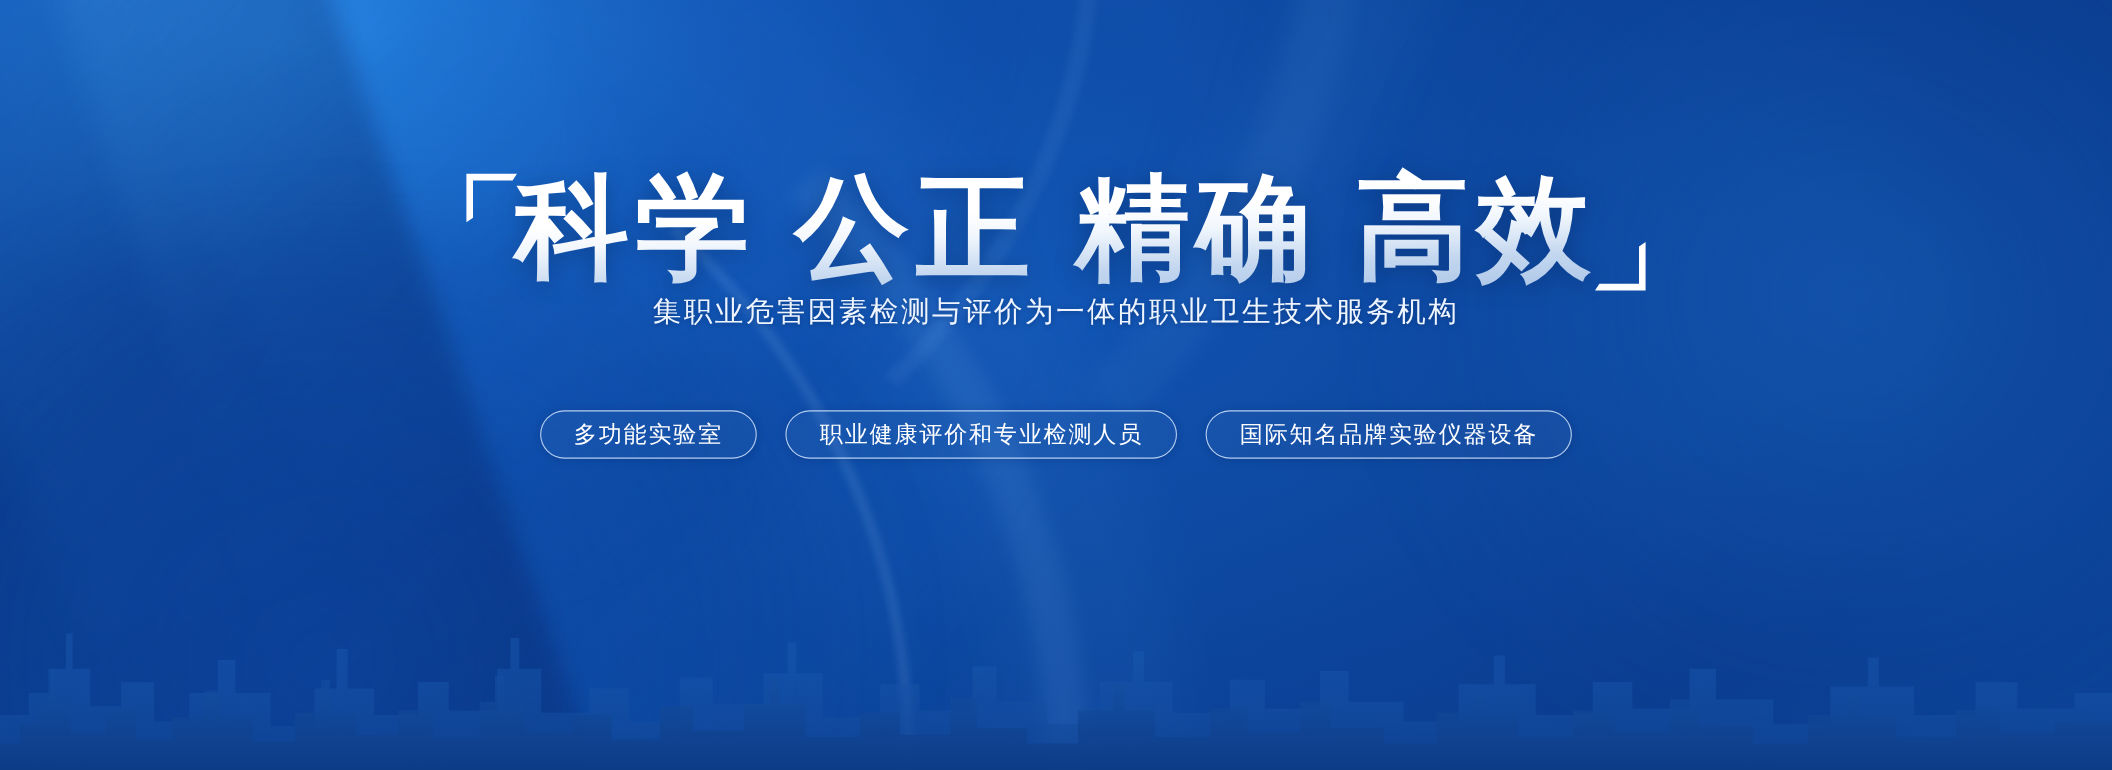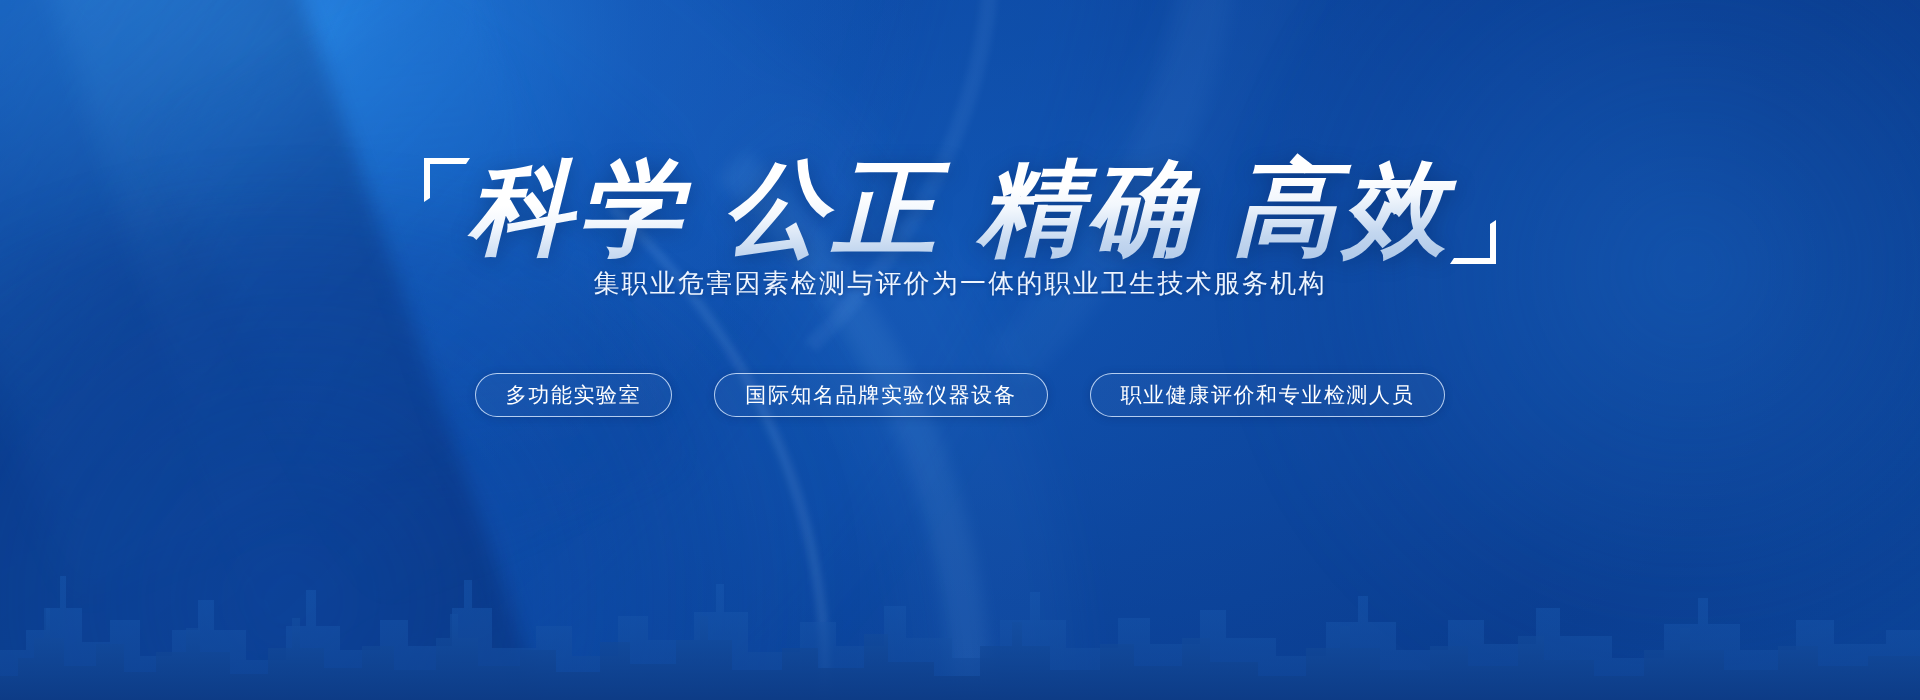--- a/index.html
+++ b/index.html
@@ -156,39 +156,38 @@
     letter-spacing:6px;
     line-height:1.12;
     white-space:nowrap;
     background:linear-gradient(178deg,#ffffff 0%,#ffffff 38%,#f2f7fd 52%,#c2d6ef 76%,#a9c4e6 100%);
     -webkit-background-clip:text;
     background-clip:text;
     color:transparent;
     -webkit-text-fill-color:transparent;
     padding:0 34px;
     filter:drop-shadow(0 3px 10px rgba(3,25,70,0.35));
-    font-style:italic;
   }
   .bracket{ position:absolute; }
   .bracket svg{ display:block; }
   .bracket-tl{ left:-14px; top:4px; }
   .bracket-br{ right:-14px; bottom:-2px; }
 
   .subtitle{
     font-size:26px;
     font-weight:400;
     letter-spacing:2.2px;
     color:#eef5ff;
     white-space:nowrap;
     text-shadow:0 1px 5px rgba(4,28,76,0.40);
   }
 
   .pills{
     display:flex;
-    gap:42px;
+    gap:26px;
     margin-top:72px;
   }
   .pill{
     display:flex; align-items:center; justify-content:center;
     height:44px;
     padding:0 30px;
     border:1.6px solid rgba(216,233,255,0.82);
     border-radius:999px;
     color:#ffffff;
     font-size:21px;
@@ -279,21 +278,21 @@
       </span>
     </div>
 
     <div class="subtitle">集职业危害因素检测与评价为一体的职业卫生技术服务机构</div>
 
     <div class="pills">
       <div class="pill">
         <span>多功能实验室</span>
       </div>
       <div class="pill">
+        <span>职业健康评价和专业检测人员</span>
+      </div>
+      <div class="pill">
         <span>国际知名品牌实验仪器设备</span>
       </div>
-      <div class="pill">
-        <span>职业健康评价和专业检测人员</span>
-      </div>
     </div>
 
   </div>
 </div>
 
 </body></html>

